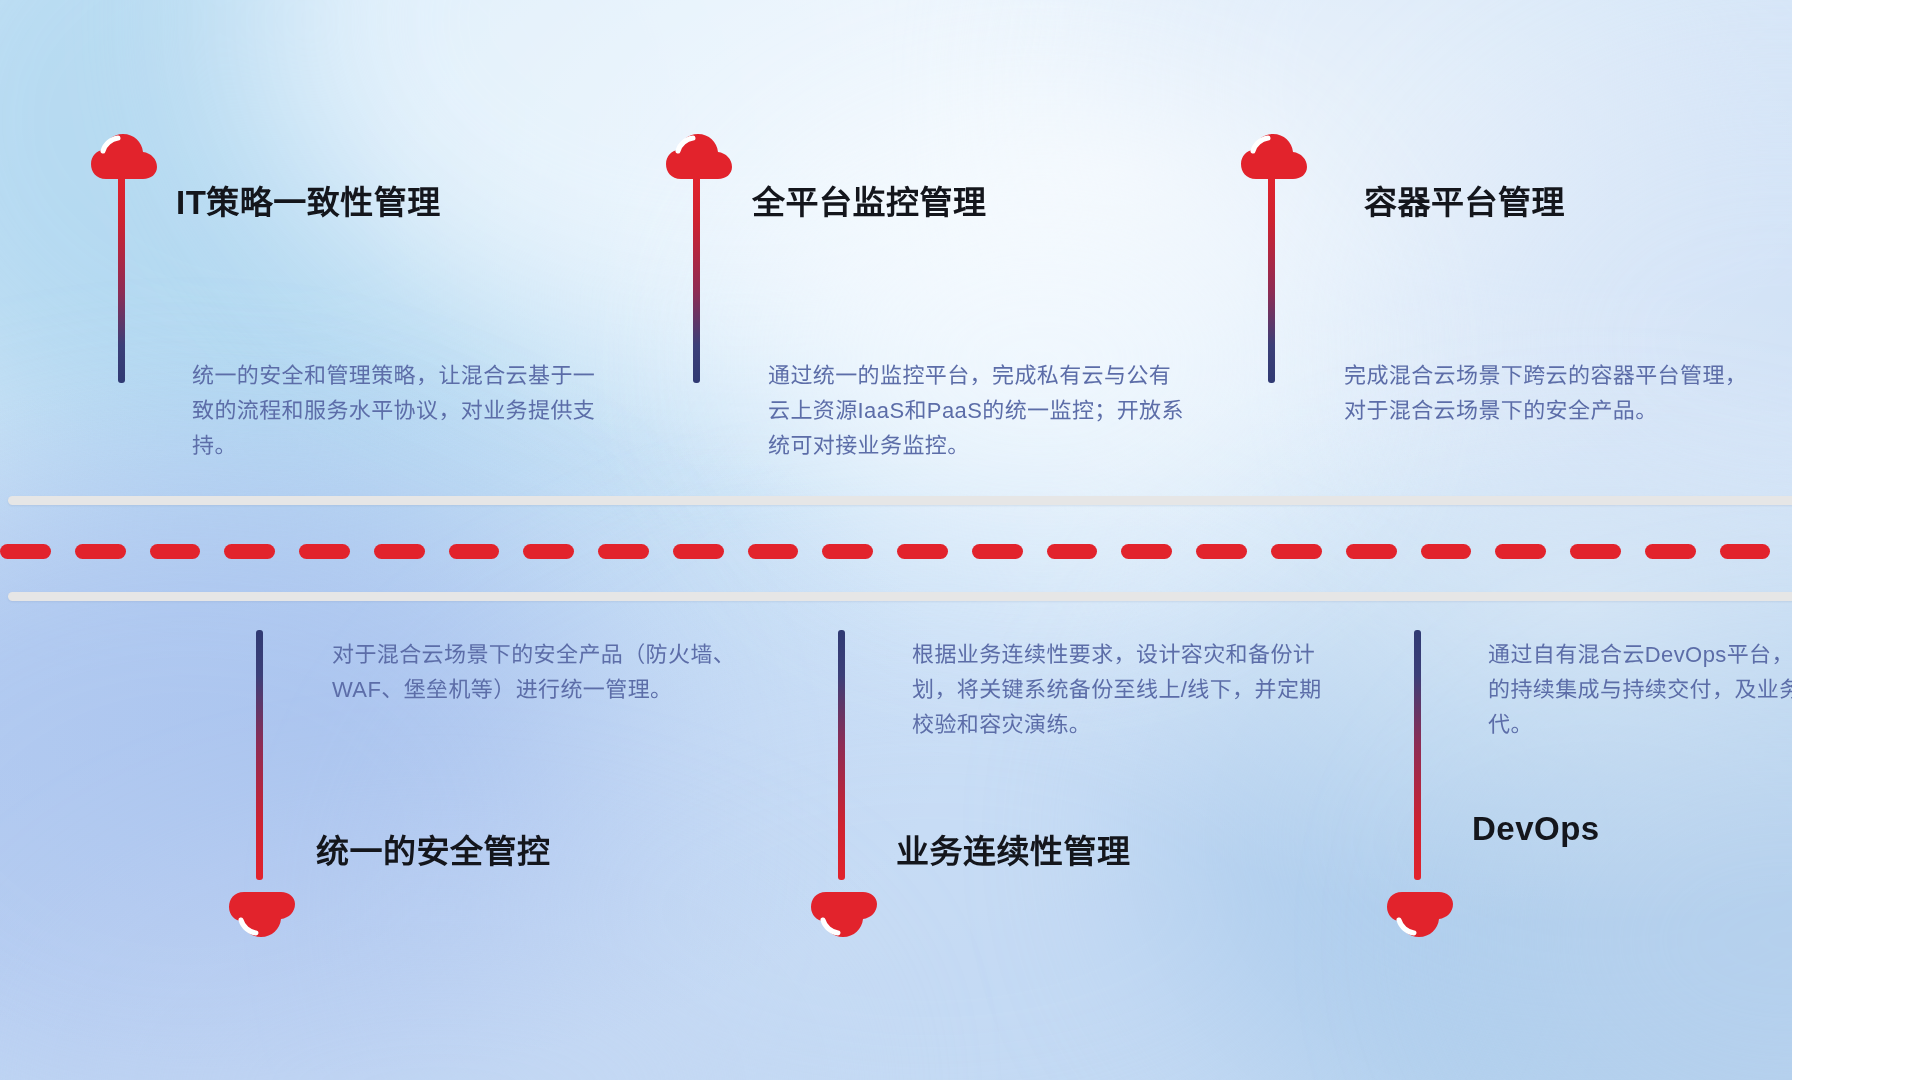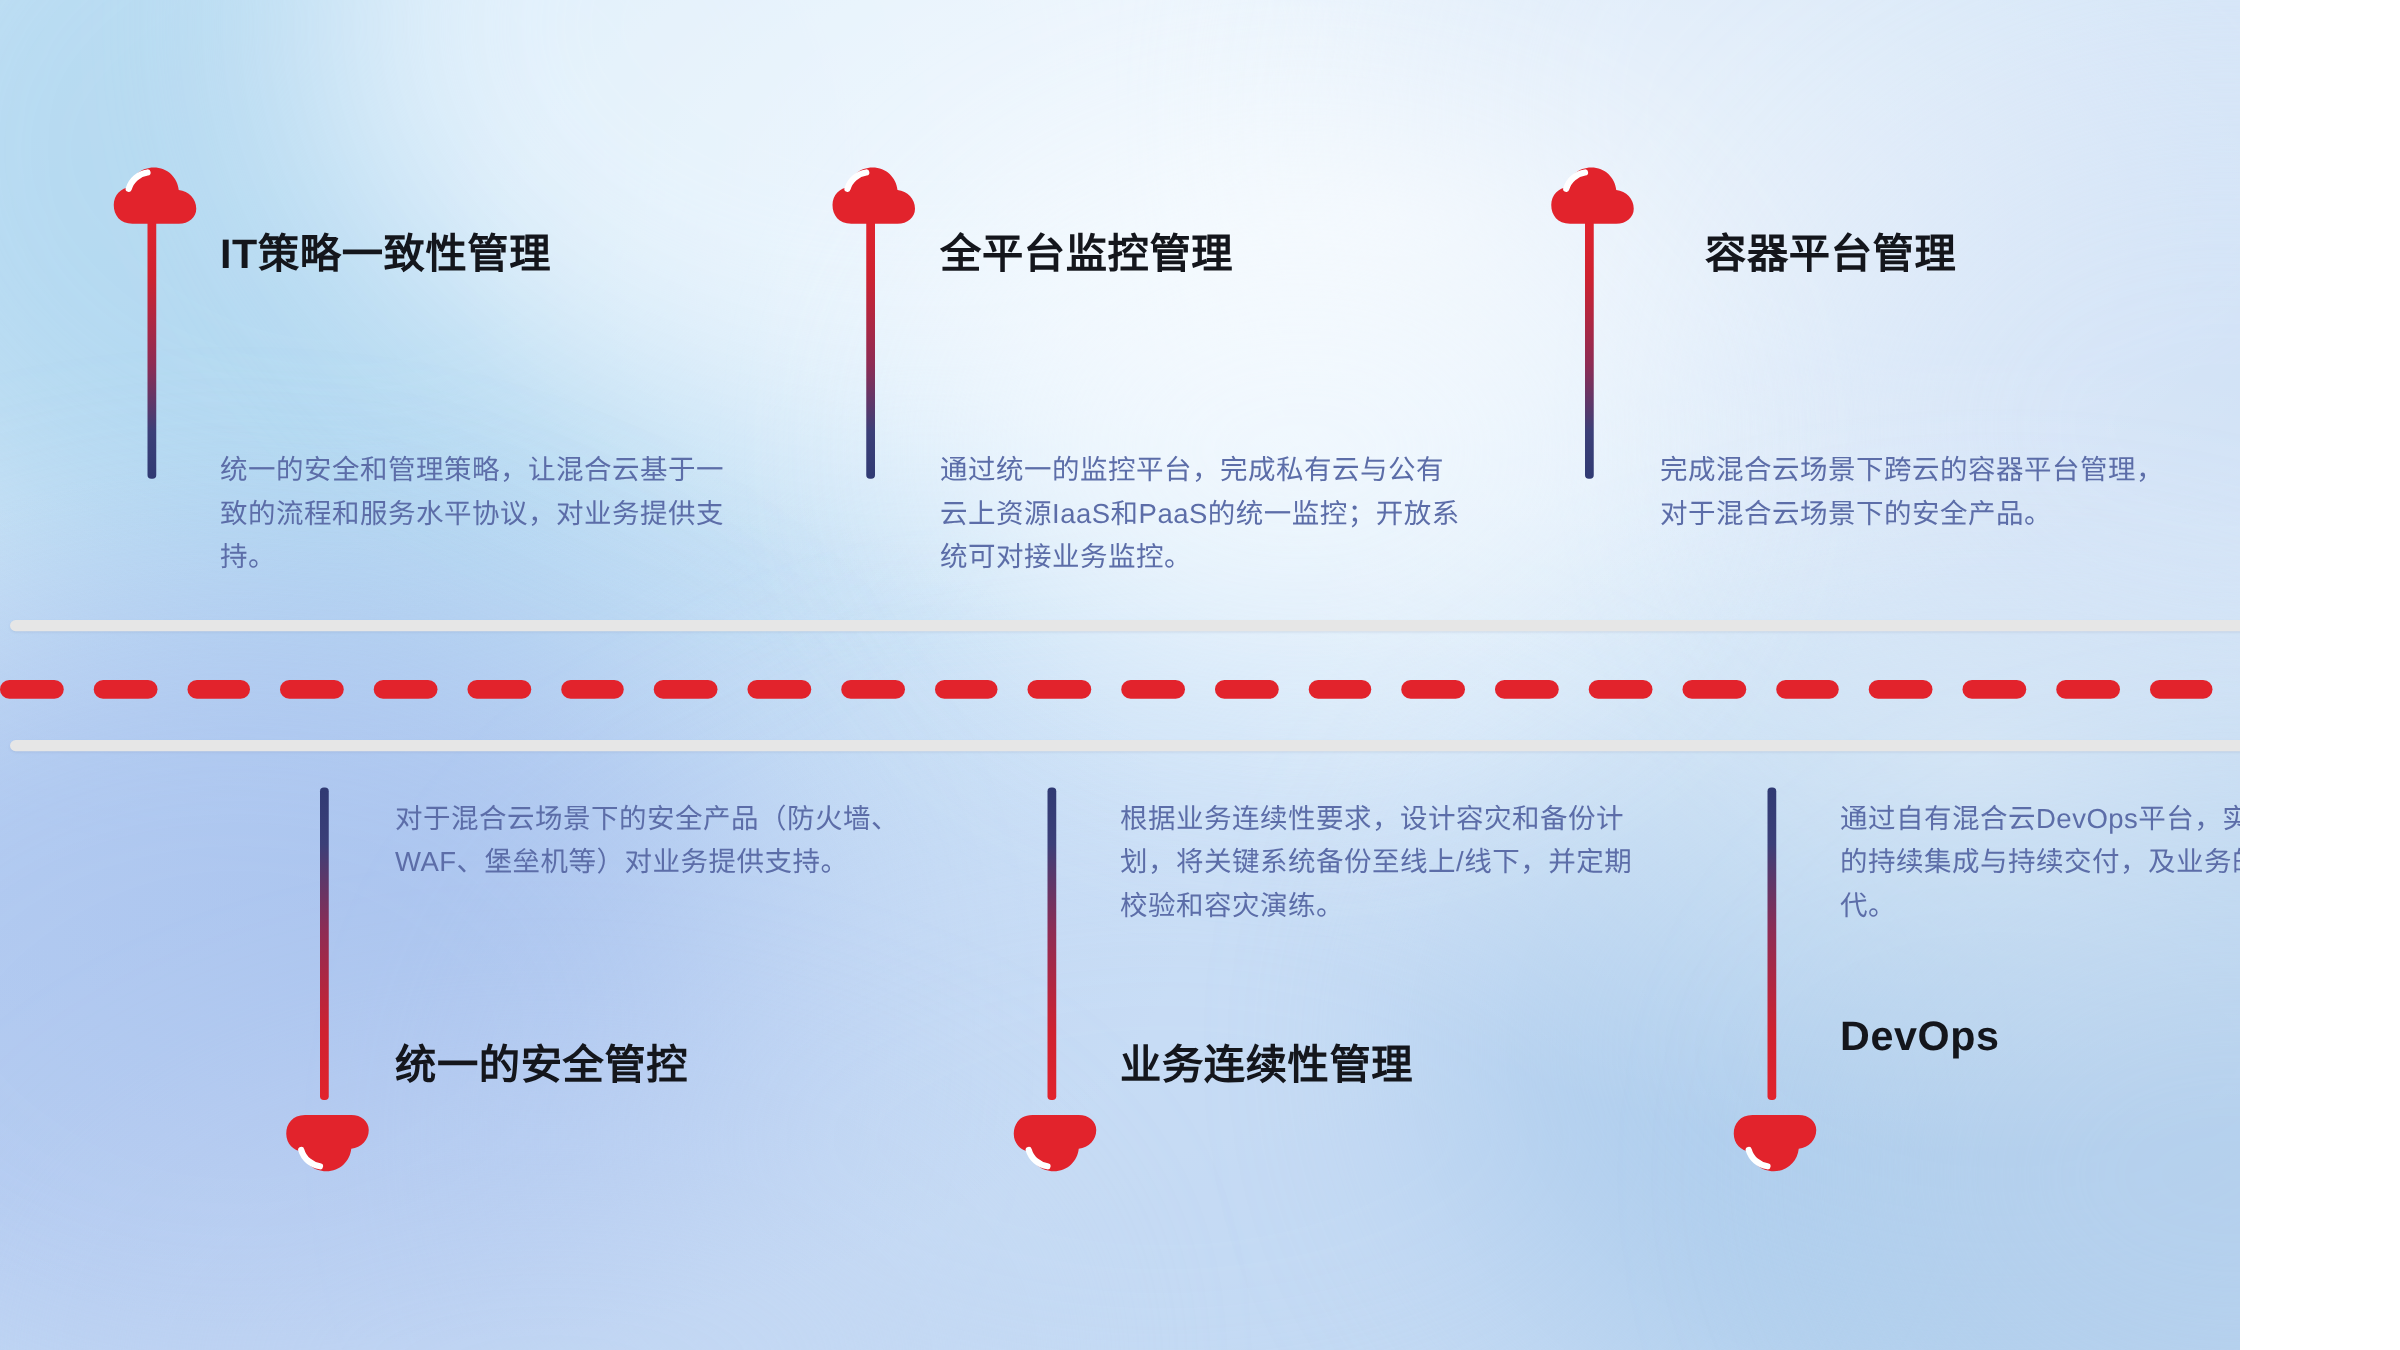--- a/index.html
+++ b/index.html
@@ -124,20 +124,21 @@
     letter-spacing: 0.5px;
     white-space: nowrap;
   }
   .item-desc {
     position: absolute;
     font-size: 22px;
     line-height: 35px;
     color: #5c6da8;
     width: 420px;
     letter-spacing: 0.4px;
+    margin-left: 16px;
   }
 </style>
 </head>
 <body>
 
 <div id="stage">
 
   <div class="bg-layer bg-base"></div>
   <div class="bg-layer">
     <div class="bg-blob blob-a"></div>
@@ -223,21 +224,21 @@
   <div class="item" style="left:0;top:0;width:1920px;height:0;">
     <div class="stem stem-bottom" style="left:256px;top:630px;height:250px;"></div>
     <div class="cloud" style="position:absolute;left:228px;top:888px;">
       <svg viewBox="0 0 68 50" xmlns="http://www.w3.org/2000/svg">
         <g transform="translate(0,50) scale(1,-1)">
           <path d="M16 46 C6 46 1 39 1 31 C1 23 7 17 14 17 C15 8 23 1 33 1 C44 1 52 9 53 19 C61 20 67 26 67 34 C67 41 61 46 53 46 Z" fill="#e2232c"></path>
           <path d="M13 18 C15 11 21 6 28 5" stroke="#ffffff" stroke-width="5" stroke-linecap="round" fill="none"></path>
         </g>
       </svg>
     </div>
-    <div class="item-desc" style="left:316px;top:637px;width:420px;">对于混合云场景下的安全产品（防火墙、WAF、堡垒机等）对业务提供支持。</div>
+    <div class="item-desc" style="left:316px;top:637px;width:420px;">对于混合云场景下的安全产品（防火墙、WAF、堡垒机等）进行统一管理。</div>
     <div class="item-title" style="left:316px;top:825px;">统一的安全管控</div>
   </div>
 
   <div class="item" style="left:0;top:0;width:1920px;height:0;">
     <div class="stem stem-bottom" style="left:838px;top:630px;height:250px;"></div>
     <div class="cloud" style="position:absolute;left:810px;top:888px;">
       <svg viewBox="0 0 68 50" xmlns="http://www.w3.org/2000/svg">
         <g transform="translate(0,50) scale(1,-1)">
           <path d="M16 46 C6 46 1 39 1 31 C1 23 7 17 14 17 C15 8 23 1 33 1 C44 1 52 9 53 19 C61 20 67 26 67 34 C67 41 61 46 53 46 Z" fill="#e2232c"></path>
           <path d="M13 18 C15 11 21 6 28 5" stroke="#ffffff" stroke-width="5" stroke-linecap="round" fill="none"></path>

